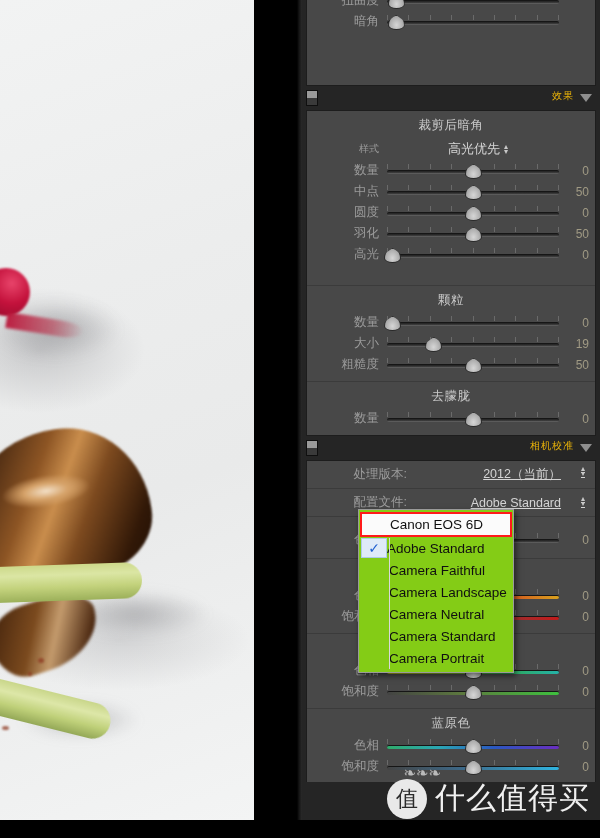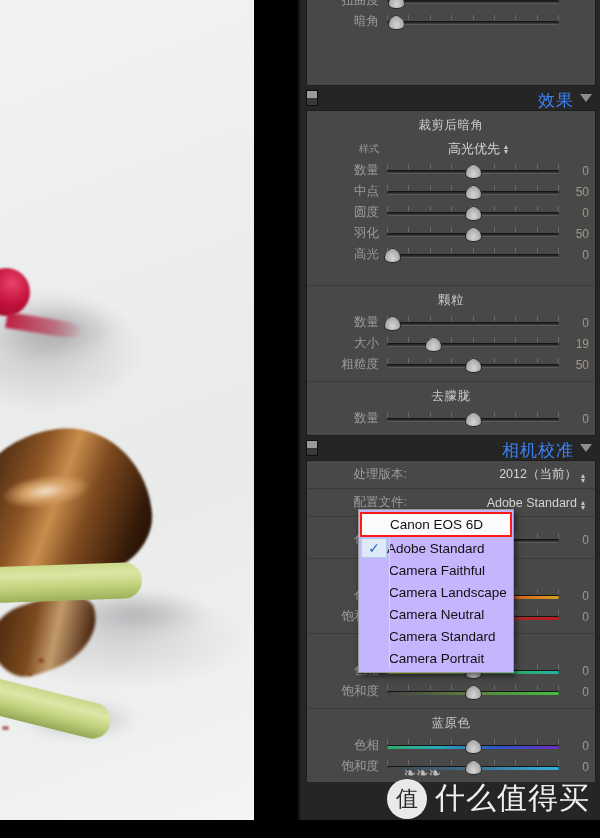--- a/index.html
+++ b/index.html
@@ -97,21 +97,21 @@
   .panel-header {
     height:24px; margin:0; background:#252525;
     display:flex; align-items:center; justify-content:space-between;
     padding:0 8px 0 4px; position:relative;
   }
   .switch-icon {
     width:12px; height:16px; border:1px solid #0f0f0f;
     background:linear-gradient(180deg,#9a9a9a 0%, #9a9a9a 48%, #3a3a3a 52%, #3a3a3a 100%);
   }
   .panel-header-title {
-    color:#3b82f6; font-size:17px; letter-spacing:1px;
+    color:#eab308; font-size:10px; letter-spacing:1px;
     position:absolute; right:26px; top:3px;
   }
   .tri-down {
     width:0;height:0;border-left:6px solid transparent;border-right:6px solid transparent;
     border-top:8px solid #8e8e8e; margin-left:auto;
   }
 
   
   .row { display:flex; align-items:center; height:21px; padding:0 6px 0 0; }
   .row-label {
@@ -144,31 +144,31 @@
   }
   .val {
     width:30px; text-align:right; color:#a09a84; font-size:12px; flex:none;
     padding-left:6px;
   }
 
   
   .kv-row { display:flex; align-items:center; height:27px; padding:0 10px 0 0; }
   .kv-label { width:110px; text-align:right; padding-right:10px; color:#9b9b9b; font-size:12.5px; flex:none; }
   .kv-spacer { flex:1; }
-  .kv-value { color:#d4d4d4; font-size:12.5px; display:flex; align-items:flex-end; gap:4px; }
+  .kv-value { color:#d4d4d4; font-size:12.5px; display:flex; align-items:flex-start; gap:20px;text-decoration:underline; }
   .updown { display:inline-flex; flex-direction:column; line-height:5px; font-size:8px; color:#c8c8c8; }
 
   .style-row { display:flex; align-items:center; height:23px; }
   .style-label { width:80px; text-align:right; padding-right:8px; color:#9b9b9b; font-size:10px; flex:none; }
   .style-val { flex:1; text-align:center; color:#d4d4d4; font-size:13px; display:flex; align-items:center; justify-content:center; gap:4px; padding-right:26px;}
 
   
   .dropdown {
     position:absolute; left:358px; top:509px; width:156px;
-    background:#c4b5fd; border:1px solid #9a9a9a;
+    background:#84cc16; border:1px solid #9a9a9a;
     box-shadow:2px 3px 6px rgba(0,0,0,.55);
     z-index:40; padding:2px 0 3px 0;
   }
   .dd-item {
     display:flex; align-items:center; height:22px;
     color:#101010; font-size:13.5px; padding-left:2px;
     font-family:"Liberation Sans","DejaVu Sans",sans-serif;
   }
   .dd-check { width:28px; text-align:center; color:#1f5fd0; font-size:14px; flex:none; }
   .dd-text { white-space:nowrap; }

